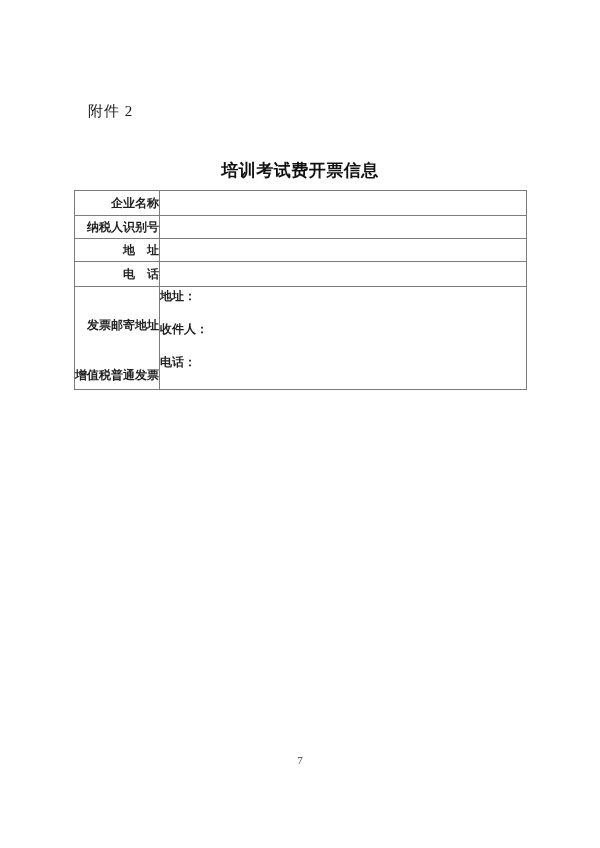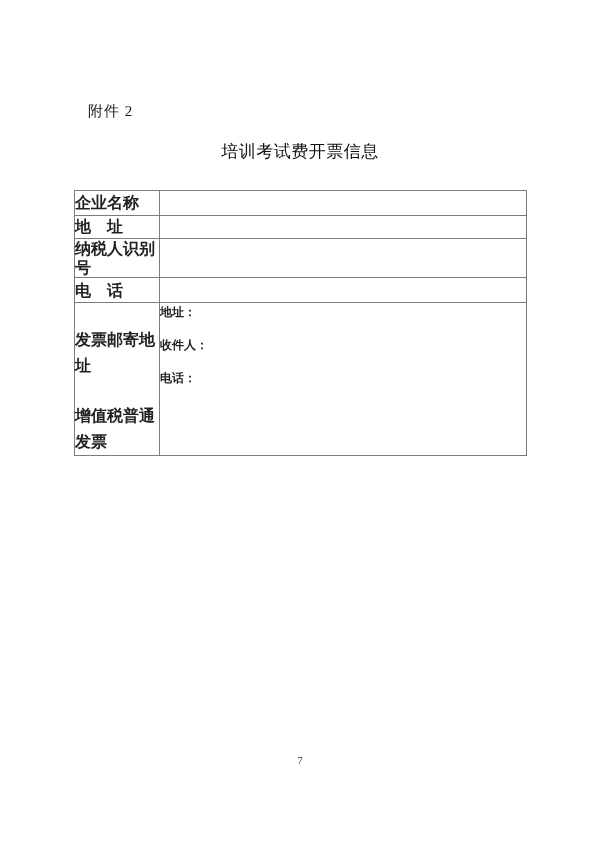--- a/index.html
+++ b/index.html
@@ -20,26 +20,26 @@
     position: absolute;
     left: 88px;
     top: 102px;
     font-size: 15px;
     letter-spacing: 1px;
     color: #1b1b1b;
   }
   .doc-title {
     position: absolute;
     left: 0;
-    top: 140px;
+    top: 159px;
     width: 100%;
     margin: 0;
     text-align: center;
     font-size: 17px;
-    font-weight: 400;
+    font-weight: 700;
     letter-spacing: 0.5px;
     color: #111111;
     font-family: "Liberation Serif", serif;
   }
   .doc-title .emph {
     font-family: "Liberation Sans", sans-serif;
   }
   .form-table {
     position: absolute;
     left: 74px;
@@ -52,25 +52,25 @@
     border: 1px solid #7c7c7c;
     padding: 0;
   }
   .col-label { width: 85px; }
   .col-value { width: 367px; }
   tr.h25 { height: 25px; }
   tr.h23 { height: 23px; }
   tr.h28 { height: 28px; }
   tr.h103 { height: 103px; }
   .label-cell {
-    text-align: left;
+    text-align: right;
     vertical-align: middle;
     font-family: "Liberation Sans", sans-serif;
     font-weight: 700;
-    font-size: 16px;
+    font-size: 12px;
     color: #222222;
     line-height: 1.2;
     border-radius: 8px;
   }
   .value-cell {
     background: #ffffff;
   }
   .options-cell {
     font-family: "Liberation Sans", sans-serif;
     font-weight: 700;
@@ -125,25 +125,25 @@
     <colgroup>
       <col class="col-label">
       <col class="col-value">
     </colgroup>
     <tbody>
       <tr class="h25">
         <td class="label-cell">企业名称</td>
         <td class="value-cell"></td>
       </tr>
       <tr class="h23">
-        <td class="label-cell">地　址</td>
+        <td class="label-cell">纳税人识别号</td>
         <td class="value-cell"></td>
       </tr>
       <tr class="h23">
-        <td class="label-cell">纳税人识别号</td>
+        <td class="label-cell">地　址</td>
         <td class="value-cell"></td>
       </tr>
       <tr class="h25">
         <td class="label-cell">电　话</td>
         <td class="value-cell"></td>
       </tr>
       <tr class="h103">
         <td class="label-cell mailing-label">
           <div>发票邮寄地址</div>
           <div>增值税普通发票</div>

